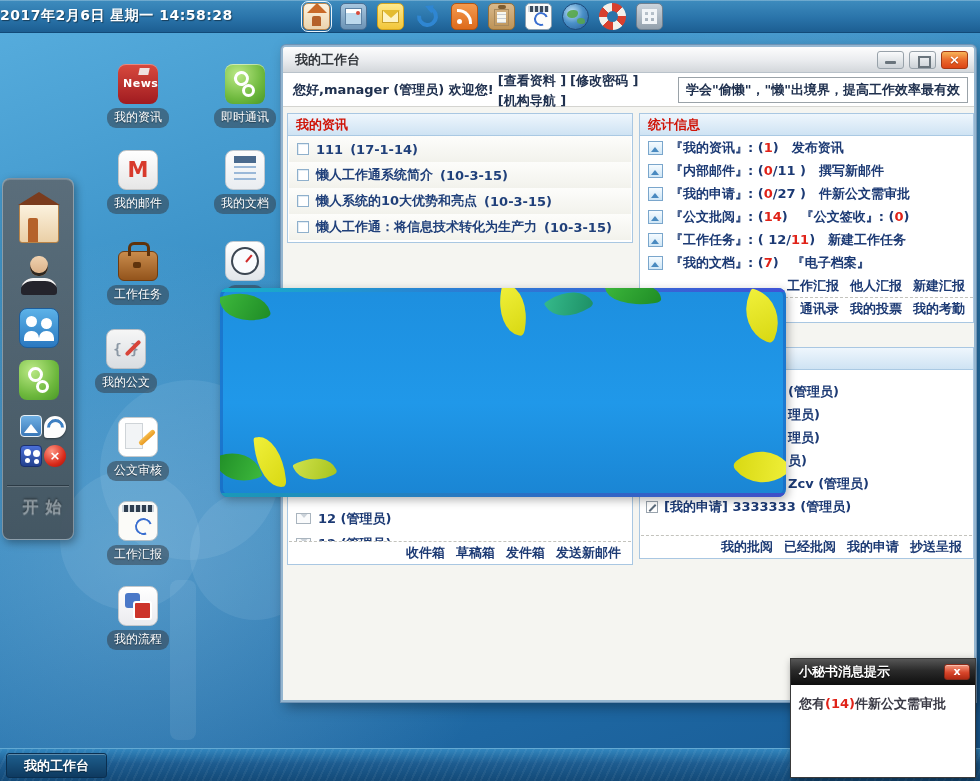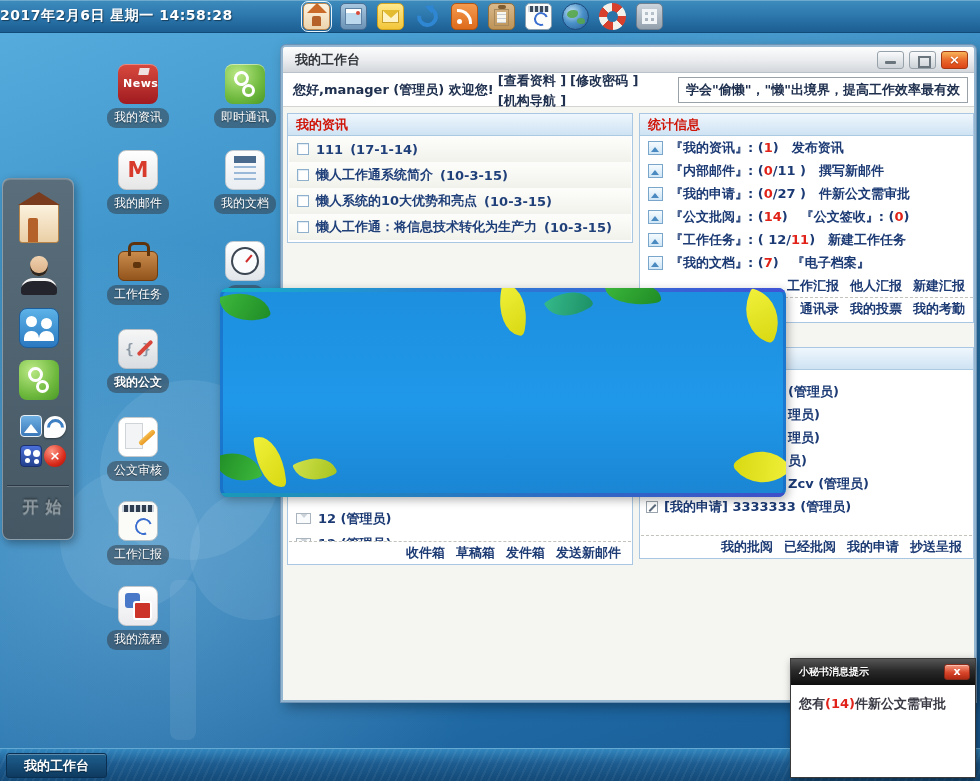--- a/index.html
+++ b/index.html
@@ -211,21 +211,21 @@
   .leaf-green { background:linear-gradient(135deg,#3db83c,#1f8c26); }
   .leaf-teal { background:linear-gradient(135deg,#35b98a,#1d9066); }
   .leaf-yellow { background:linear-gradient(135deg,#f0f03a,#d8d812); }
   .leaf-ygreen { background:linear-gradient(135deg,#cfe14a,#a8c41e); }
 
   
   #popup { position:absolute; left:790px; top:658px; width:186px; height:120px; z-index:30;
     background:#fff; border:1px solid #3a3a3a; box-shadow:2px 3px 8px rgba(0,0,0,.45); }
   #popup-titlebar { height:26px; background:linear-gradient(#565656,#2a2a2a 45%,#0e0e0e);
     display:flex; align-items:center; padding:0 5px 0 8px; }
-  #popup-title { color:#fff; font-size:10px; font-weight:bold; text-shadow:0 1px 1px #000; }
+  #popup-title { color:#fff; font-size:13px; font-weight:bold; text-shadow:0 1px 1px #000; }
   #popup-close { margin-left:auto; width:26px; height:16px; border-radius:3px; border:1px solid #8a2a18;
     background:linear-gradient(#f49a80,#d8452a 55%,#b02a14); color:#fff; font-size:11px; font-weight:bold;
     text-align:center; line-height:14px; cursor:pointer; box-shadow:inset 0 1px 0 rgba(255,255,255,.4); }
   #popup-body { padding:10px 8px; font-size:13px; font-weight:bold; color:#3a3a45; }
 
   
   #bottombar { position:absolute; left:0; bottom:0; width:980px; height:33px; z-index:25;
     background:
       repeating-linear-gradient(115deg, rgba(255,255,255,.05) 0 2px, transparent 2px 7px),
       linear-gradient(#3286be,#1d5c90 45%,#134a78);
@@ -263,21 +263,21 @@
       </div>
   </div>
 
   <div id="desk-icons">
       <div class="dicon-item" style="left: 100px; top: 64px;"><div class="dicon dicon-news"></div><div class="dlabel">我的资讯</div></div>
       <div class="dicon-item" style="left: 207px; top: 64px;"><div class="dicon dicon-im"></div><div class="dlabel">即时通讯</div></div>
       <div class="dicon-item" style="left: 100px; top: 150px;"><div class="dicon dicon-mail"></div><div class="dlabel">我的邮件</div></div>
       <div class="dicon-item" style="left: 207px; top: 150px;"><div class="dicon dicon-docs"></div><div class="dlabel">我的文档</div></div>
       <div class="dicon-item" style="left: 100px; top: 241px;"><div class="dicon dicon-task"></div><div class="dlabel">工作任务</div></div>
       <div class="dicon-item" style="left: 207px; top: 241px;"><div class="dicon dicon-clock"></div><div class="dlabel">我的</div></div>
-      <div class="dicon-item" style="left: 100px; top: 329px; font-weight: bold;"><div class="dicon dicon-doc-edit"></div><div class="dlabel">我的公文</div></div>
+      <div class="dicon-item" style="left: 88px; top: 329px;"><div class="dicon dicon-doc-edit"></div><div class="dlabel">我的公文</div></div>
       <div class="dicon-item" style="left: 100px; top: 417px;"><div class="dicon dicon-doc-review"></div><div class="dlabel">公文审核</div></div>
       <div class="dicon-item" style="left: 100px; top: 501px;"><div class="dicon dicon-report"></div><div class="dlabel">工作汇报</div></div>
       <div class="dicon-item" style="left: 100px; top: 586px;"><div class="dicon dicon-flow"></div><div class="dlabel">我的流程</div></div>
     </div>
 
   <div id="sidebar">
     <div class="sbicon sb-home"></div>
     <div class="sbicon sb-user"></div>
     <div class="sbicon sb-contacts"></div>
     <div class="sbicon sb-im"></div>

